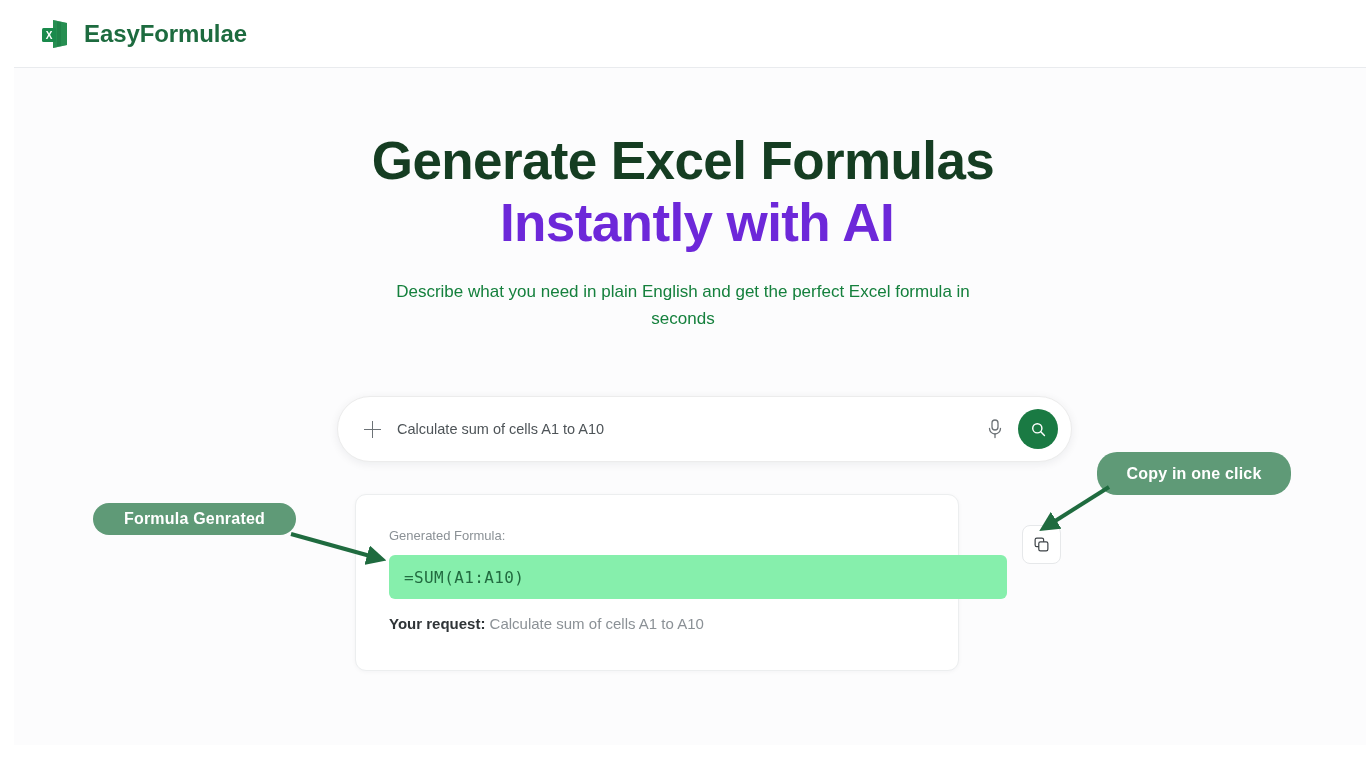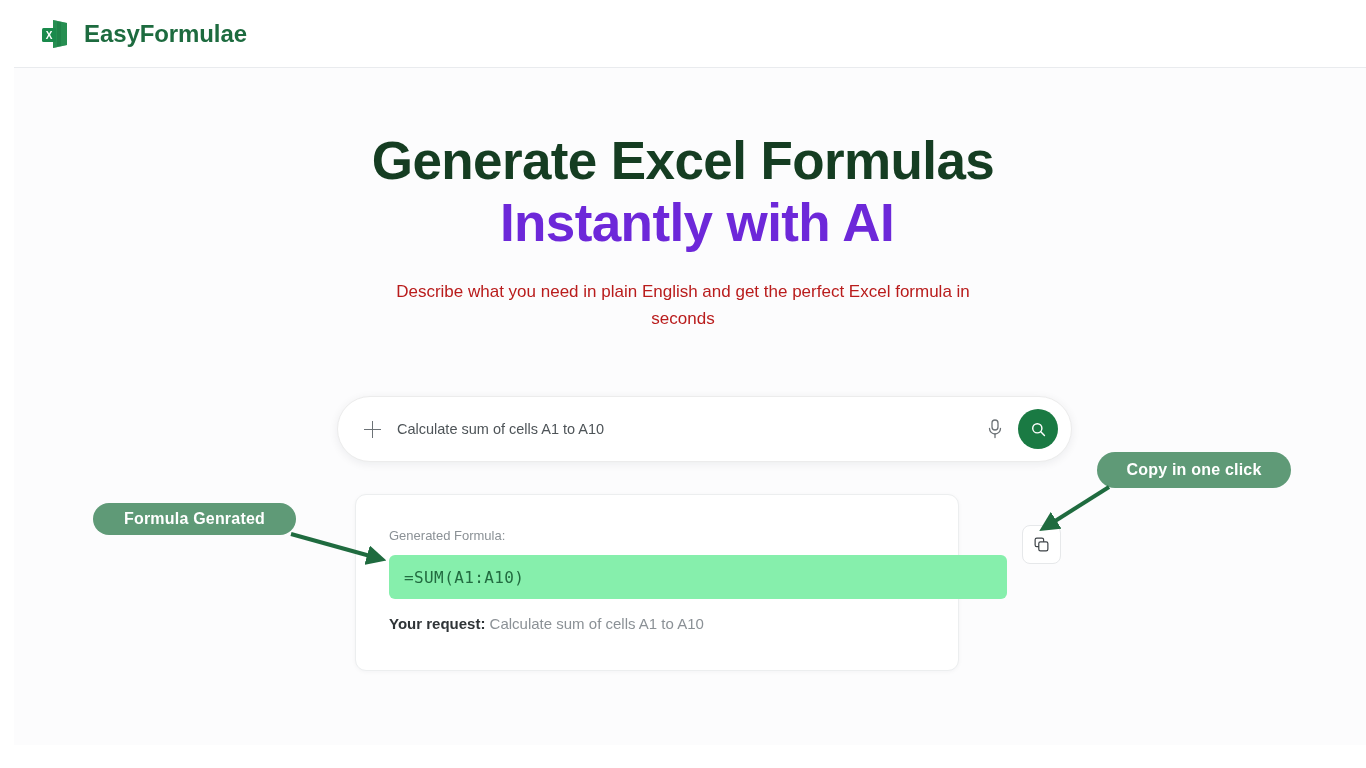--- a/index.html
+++ b/index.html
@@ -78,21 +78,21 @@
   }
 
   .hero-line1 { color: #153d22; display: block; }
   .hero-line2 { color: #6d28d9; display: block; margin-left: 28px; }
 
   .hero-sub {
     margin: 24px auto 0;
     width: 620px;
     font-size: 17px;
     line-height: 27px;
-    color: #b91c1c;
+    color: #15803d;
   }
 
   
   .search-bar {
     position: absolute;
     left: 337px;
     top: 396px;
     width: 735px;
     height: 66px;
     background: #ffffff;
@@ -232,21 +232,21 @@
     left: 93px;
     top: 503px;
     width: 203px;
     height: 32px;
   }
 
   .callout-copy {
     left: 1097px;
     top: 452px;
     width: 194px;
-    height: 36px;
+    height: 43px;
   }
 
   .annot-svg {
     position: absolute;
     left: 0;
     top: 0;
     width: 1366px;
     height: 768px;
     pointer-events: none;
   }

